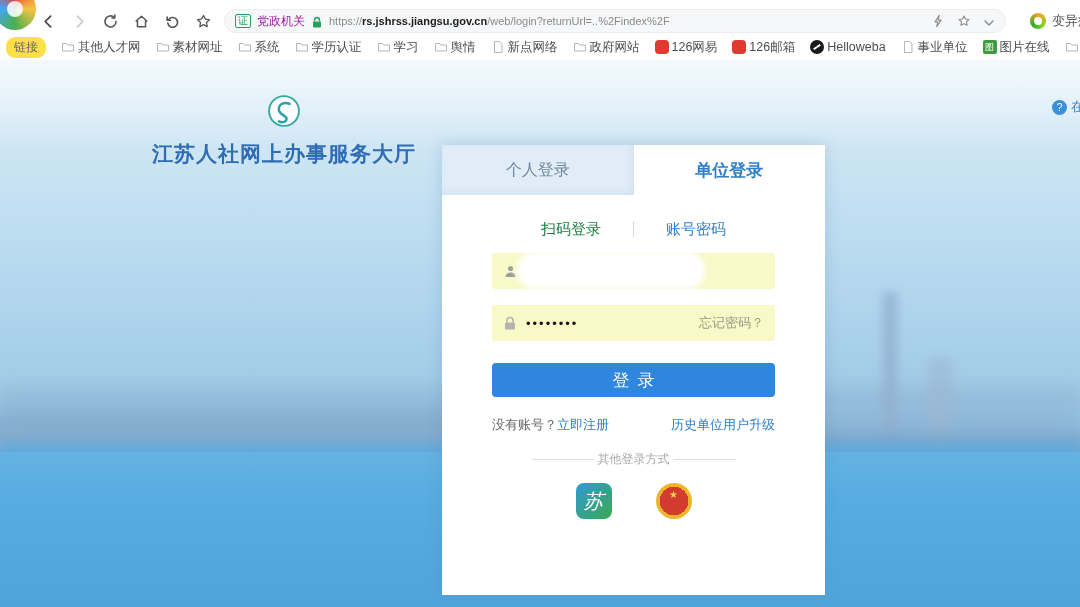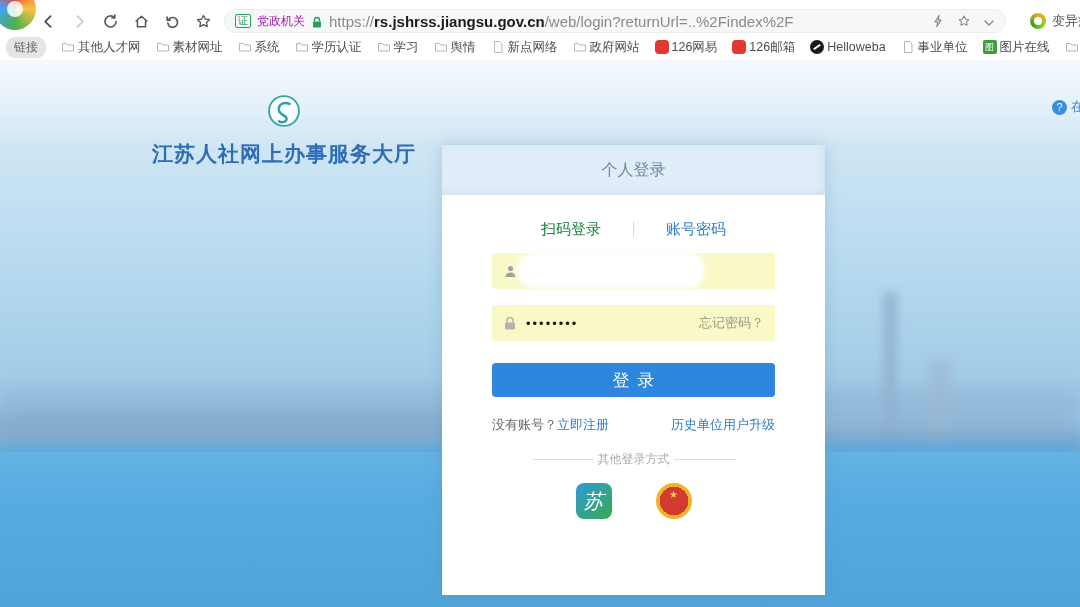--- a/index.html
+++ b/index.html
@@ -13,33 +13,33 @@
   .browser-logo::after { content:""; position:absolute; left:13px; top:13px; width:16px; height:16px;
     border-radius:50%; background:#fff; opacity:.85; }
   .toolbar { position:absolute; top:8px; left:0; right:0; height:26px; display:flex; align-items:center; }
   .nav-icons { display:flex; align-items:center; gap:14px; margin-left:40px; }
   .i { width:17px; height:17px; display:inline-block; }
   .addr { margin-left:12px; height:24px; flex:0 0 782px; background:#f6f7f8; border:1px solid #ececec;
     border-radius:13px; display:flex; align-items:center; padding:0 10px; gap:6px; overflow:hidden; }
   .cert-badge { border:1px solid #27a05c; color:#27a05c; font-size:10px; line-height:12px; padding:0 2px;
     border-radius:2px; flex:none; }
   .site-type { color:#a21caf; font-size:12px; flex:none; }
-  .url { font-size:15px; color:#8a8a8a; white-space:nowrap; overflow:hidden; }
+  .url { font-size:11px; color:#8a8a8a; white-space:nowrap; overflow:hidden; }
   .url b { color:#1c1c1c; font-weight:bold; }
   .addr-right { margin-left:auto; display:flex; align-items:center; gap:12px; }
   .hotsearch { display:flex; align-items:center; gap:6px; margin-left:24px; white-space:nowrap; }
   .hot-logo { width:16px; height:16px; border-radius:50%;
     background:conic-gradient(#f5a623, #7ed321 40%, #2aa52a 65%, #f5a623); position:relative; flex:none; }
   .hot-logo::after { content:""; position:absolute; inset:4px; background:#fff; border-radius:50%; }
   .hot-text { font-size:13px; color:#555; }
 
   .bookmarks { position:absolute; top:34px; left:0; right:0; height:26px; display:flex; align-items:center;
     gap:15px; padding-left:6px; white-space:nowrap; overflow:hidden; }
   .bm { display:flex; align-items:center; gap:3px; font-size:12.5px; color:#4d4d4d; flex:none; }
-  .chip { background:#e5e5e5; border-radius:9px; padding:2px 8px; font-size:12px; color:#666; }
+  .chip { background:#fde047; border-radius:9px; padding:2px 8px; font-size:12px; color:#666; }
   .bmi { width:14px; height:14px; display:inline-block; flex:none; }
   .bmi.red { background:#e03a30; border-radius:4px; }
   .bmi.black { background:#1b1b1b; border-radius:50%; position:relative; }
   .bmi.black::after { content:""; position:absolute; left:3px; top:6px; width:8px; height:2px; background:#fff; transform:rotate(-35deg); }
   .bmi.green { background:#3f9c3a; border-radius:2px; display:flex; align-items:center; justify-content:center;
     color:#fff; font-size:9px; }
 
   
   .page { position:absolute; top:60px; left:0; right:0; bottom:0; overflow:hidden;
     background:linear-gradient(180deg,#e6f2fa 0%, #cfe6f4 15%, #b4d8ef 40%, #a3cce7 58%, #8fc0e2 68%, #6cb4e4 74%, #58ace1 80%, #50a6de 100%); }
@@ -276,20 +276,21 @@
   </div>
 
   <div class="help">
     <span class="help-q">?</span>
     <span class="help-t">在</span>
   </div>
 
   <div class="card">
     <div class="tabs">
       <div class="tab inactive">个人登录</div>
+      <div class="tab active">单位登录</div>
     </div>
 
     <div class="subtabs">
       <span class="subtab inactive">扫码登录</span>
       <span class="subdiv"></span>
       <span class="subtab active">账号密码</span>
     </div>
 
     <div class="form">
 

